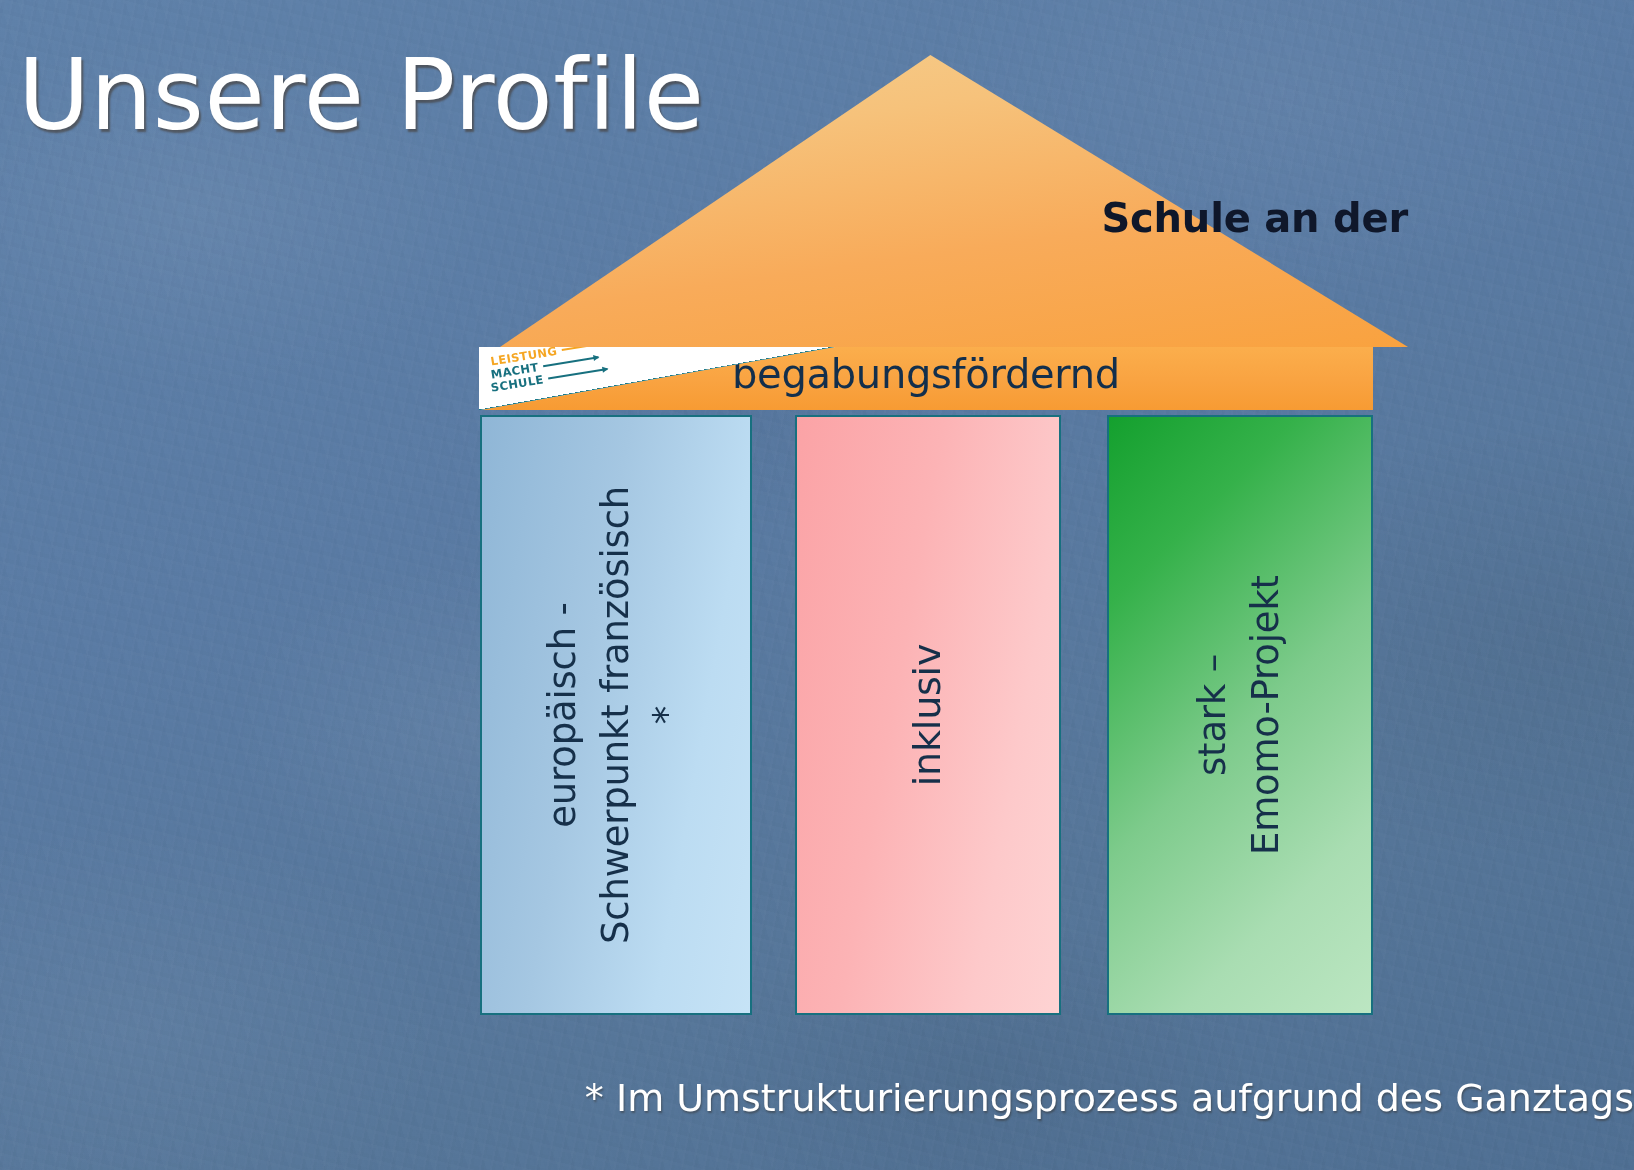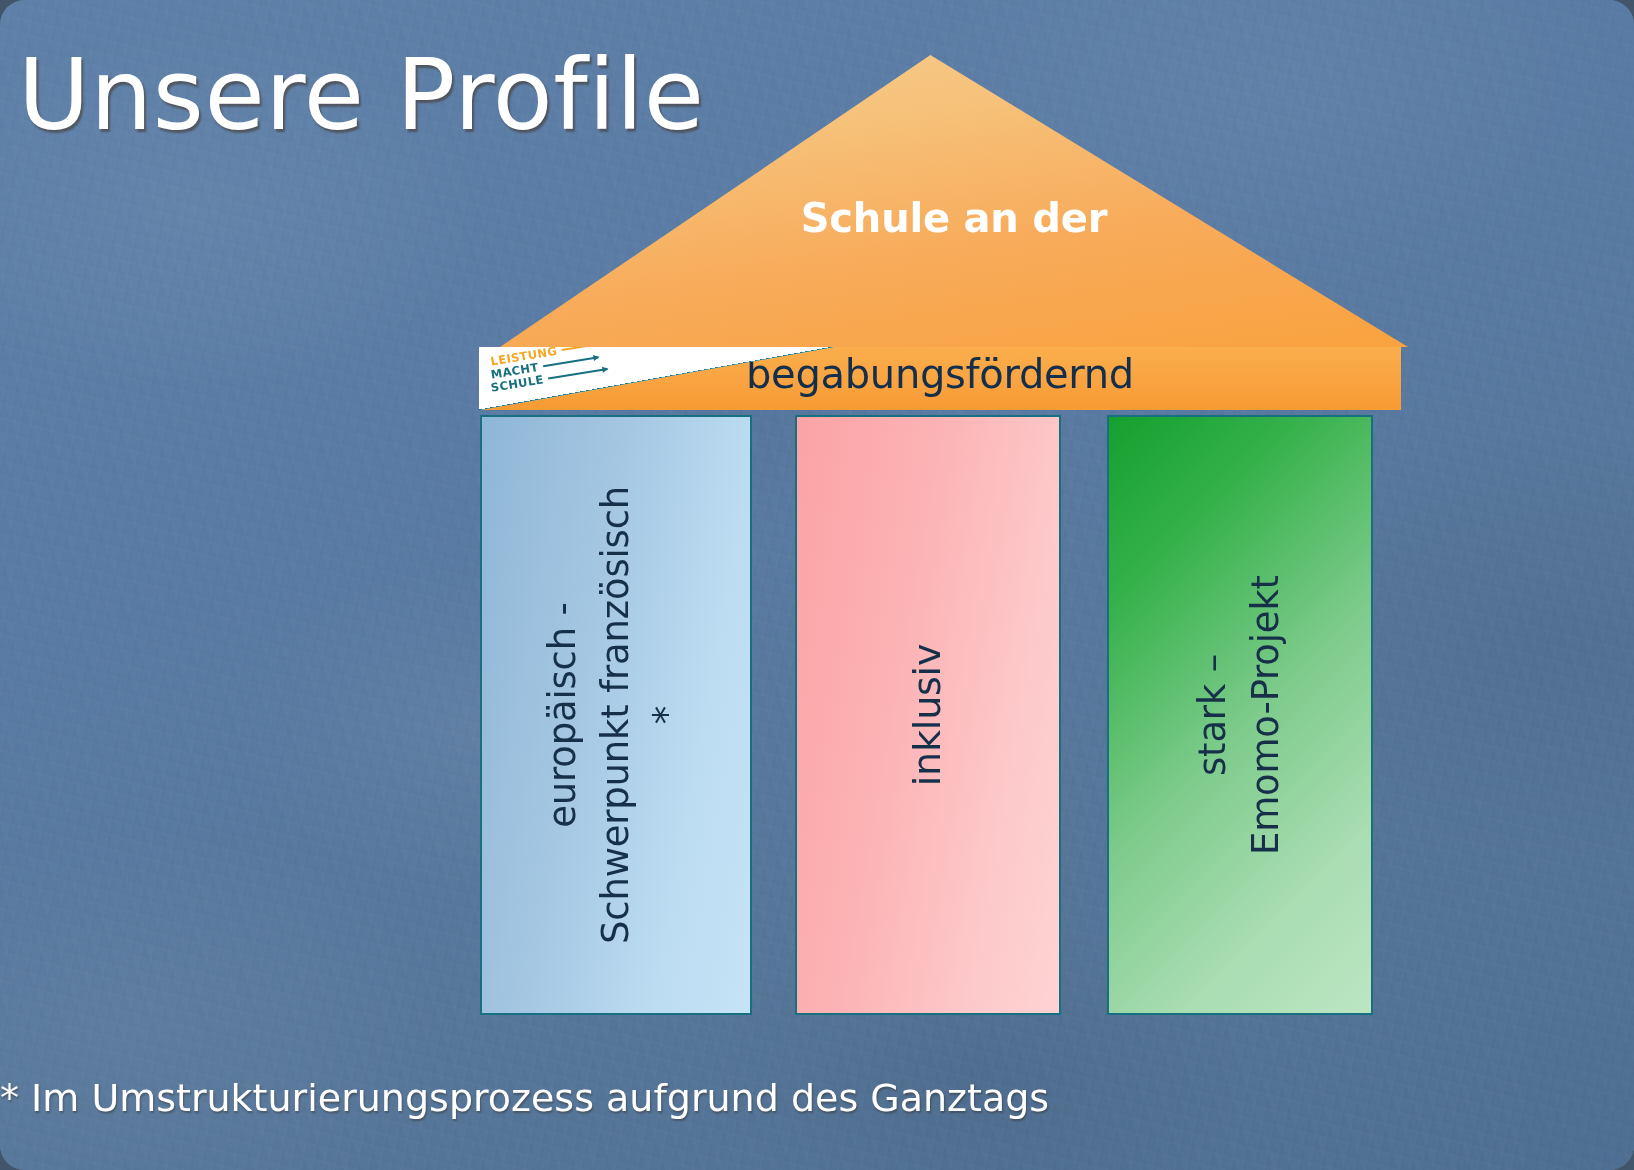--- a/index.html
+++ b/index.html
@@ -9,21 +9,20 @@
     background: #42566b;
   }
 
   #slide {
     position: relative;
     width: 1634px;
     height: 1170px;
     overflow: hidden;
     font-family: "DejaVu Sans", "Liberation Sans", sans-serif;
     background-color: #5b7da6;
-    border-radius: 25px;
   }
 
   
   .bg-base {
     position: absolute;
     inset: 0;
     background:
       radial-gradient(ellipse 420px 260px at 12% 18%, rgba(255,255,255,0.055), rgba(255,255,255,0) 70%),
       radial-gradient(ellipse 520px 300px at 78% 8%,  rgba(255,255,255,0.045), rgba(255,255,255,0) 70%),
       radial-gradient(ellipse 380px 240px at 30% 62%, rgba(255,255,255,0.05), rgba(255,255,255,0) 70%),
@@ -65,38 +64,37 @@
     width: 908px;
     height: 292px;
     background: linear-gradient(172deg, #f5cd8c 0%, #f6c27b 26%, #f8ab5a 62%, #f9a23f 100%);
     clip-path: polygon(47.4% 0%, 100% 100%, 0% 100%);
   }
   .roof-text {
     position: absolute;
     left: 500px;
     top: 193px;
     width: 908px;
-    text-align: center;
+    text-align: right;
     font-size: 40px;
     line-height: 1.28;
     font-weight: bold;
-    color: #ffffff;
+    color: #0f172a;
     letter-spacing: -0.2px;
   }
 
   
   .band {
     position: absolute;
     left: 479px;
     top: 347px;
     width: 894px;
     height: 63px;
     background: linear-gradient(180deg, #fbae4c 0%, #f9a341 55%, #f79b33 100%);
     overflow: hidden;
-    padding-left: 28px;
   }
   .band-label {
     position: absolute;
     left: 0; right: 0;
     top: 7px;
     text-align: center;
     font-size: 40px;
     line-height: 1;
     color: #132f4c;
     font-weight: 400;
@@ -207,21 +205,21 @@
     letter-spacing: -0.2px;
   }
   .pillar-text.two-line { font-size: 37px; }
 
   
   .footnote {
     position: absolute;
     left: 0;
     right: 0;
     top: 1078px;
-    text-align: left;
+    text-align: right;
     color: #ffffff;
     font-size: 38px;
     line-height: 1.1;
     font-weight: 400;
     text-shadow: 1px 2px 2px rgba(40,25,10,0.35);
   }
 </style>
 </head>
 <body>
 

